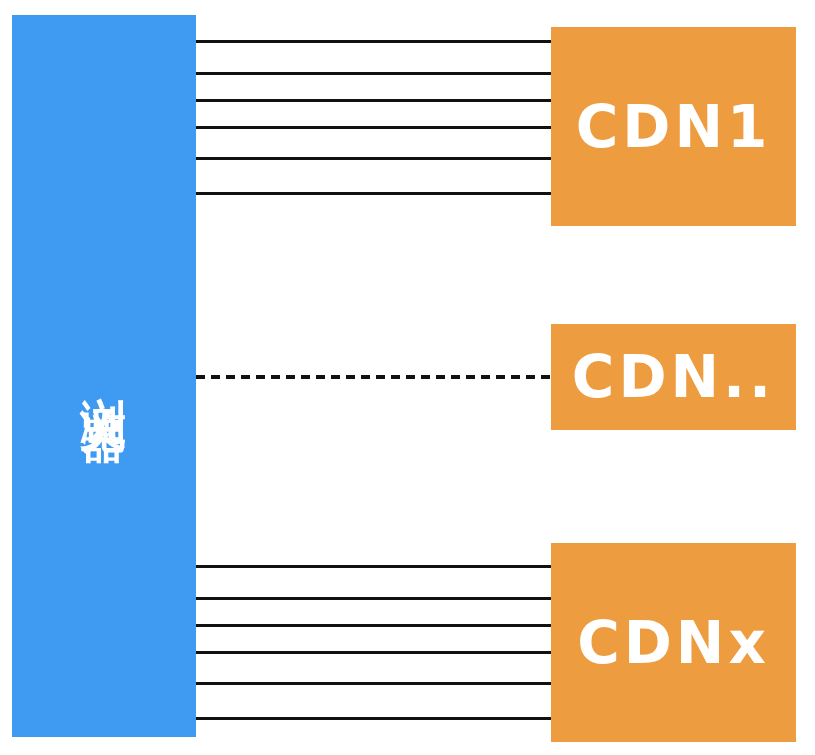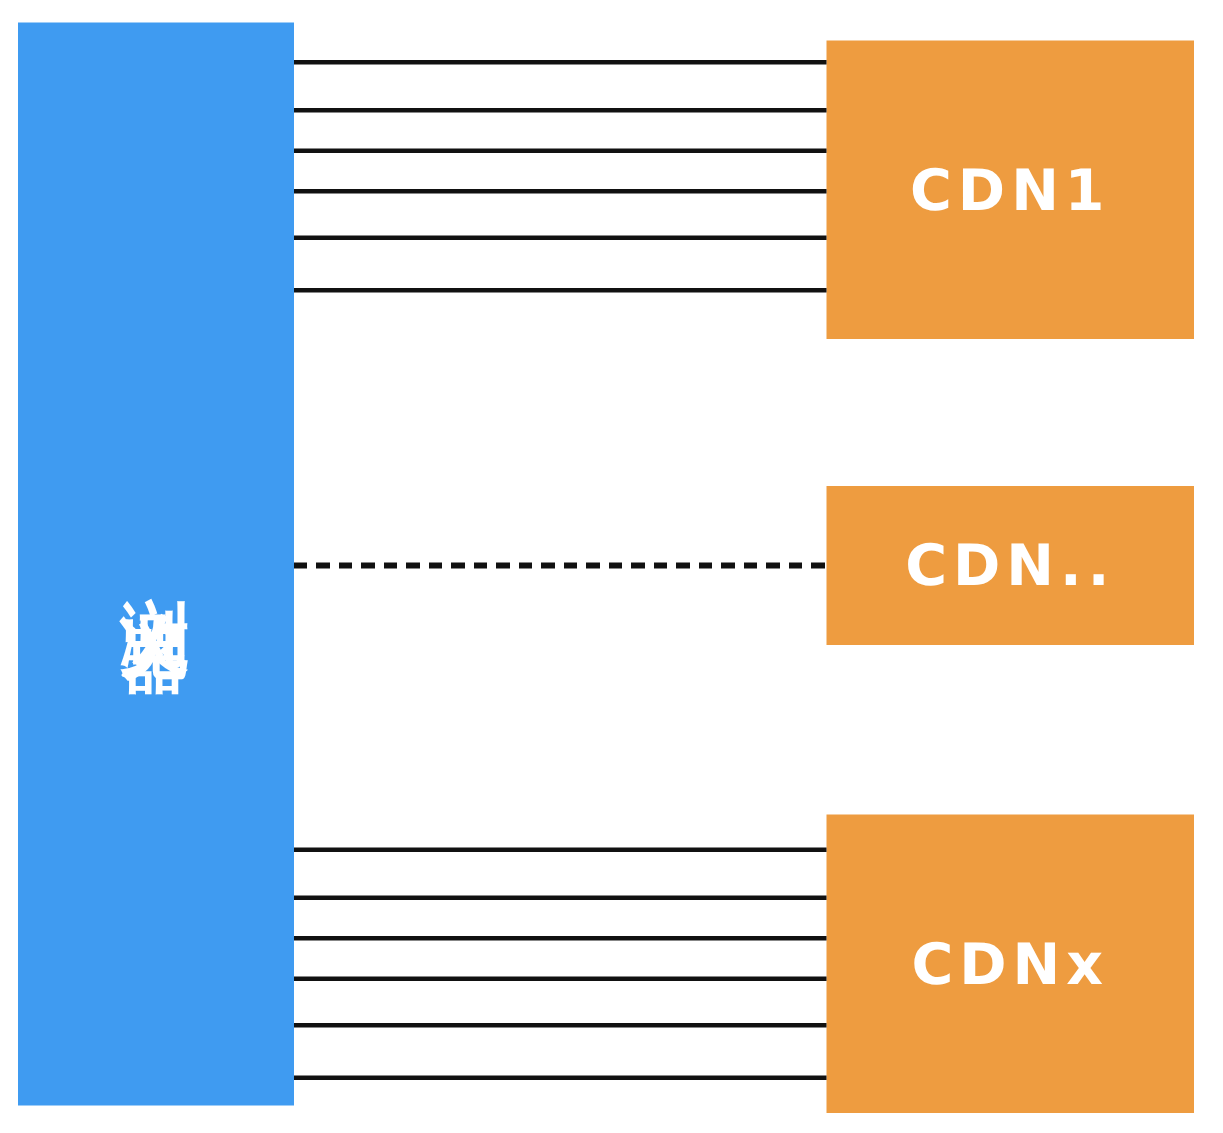--- a/index.html
+++ b/index.html
@@ -41,21 +41,21 @@
   .cdn-box {
     left: 551px;
     width: 245px;
     background: var(--cdn-fill, #ee9c40);
   }
   .cdn-box.cdn1 { top: 27px;  height: 199px; }
   .cdn-box.cdn-mid { top: 324px; height: 106px; }
   .cdn-box.cdnx { top: 543px; height: 199px; }
   .cdn-label {
     color: var(--label-color, #ffffff);
-    font-size: 38px;
+    font-size: 58px;
     font-weight: bold;
     letter-spacing: 4px;
     line-height: 1;
     user-select: none;
   }
   .conn {
     position: absolute;
     left: 196px;
     width: 355px;
     height: 3px;

